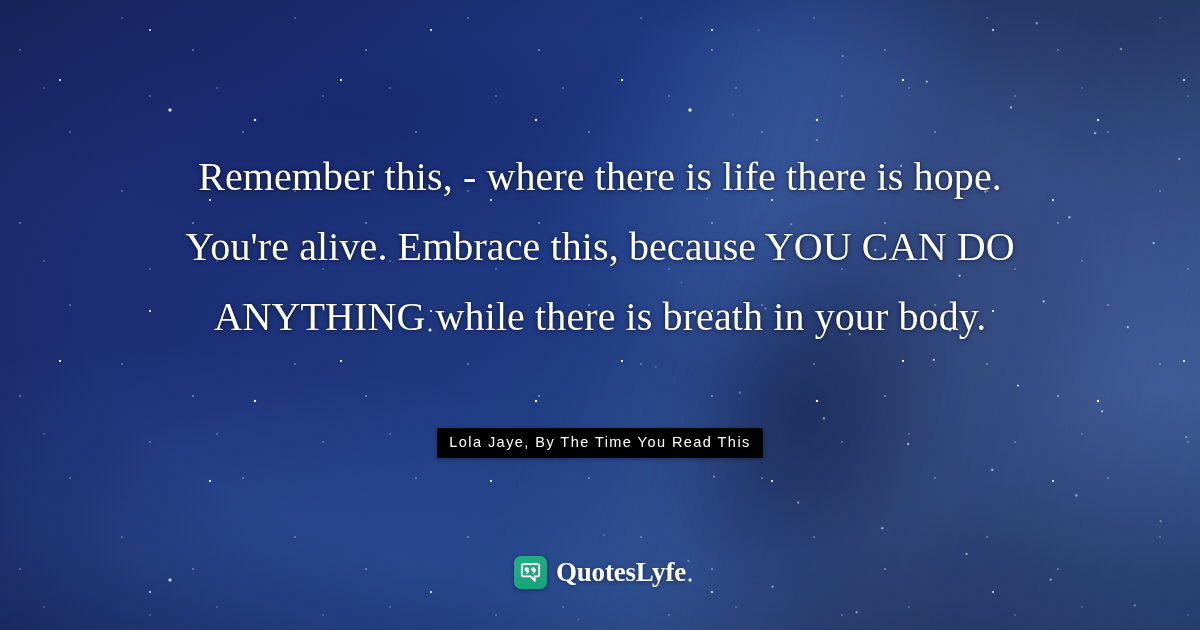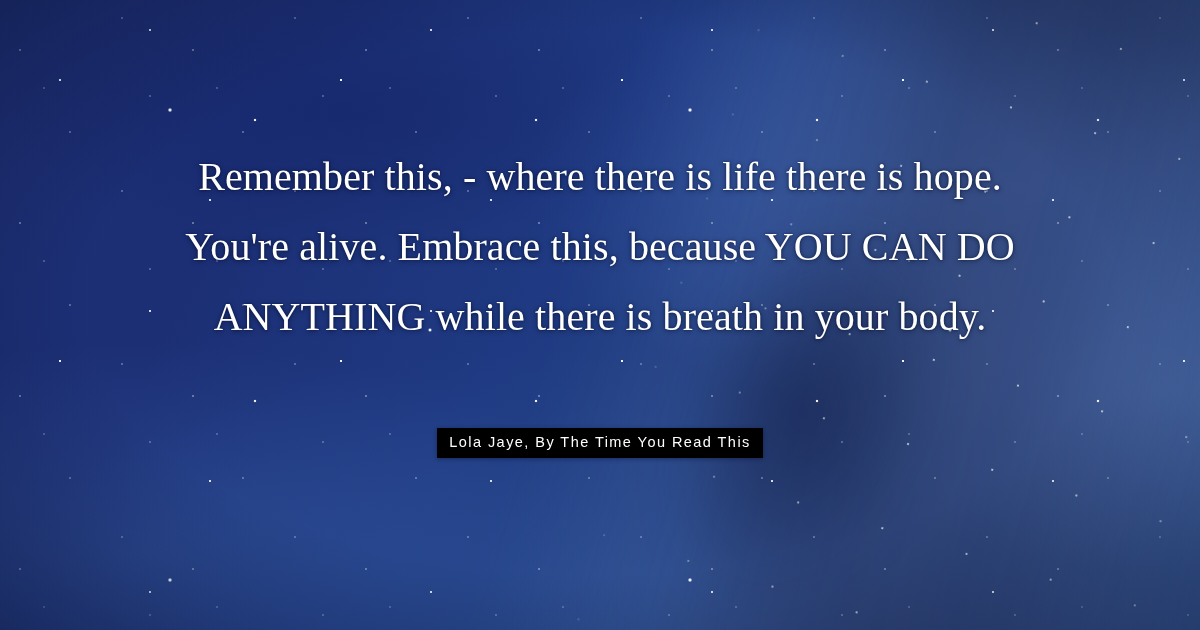--- a/index.html
+++ b/index.html
@@ -227,15 +227,25 @@
   <div class="bg-vignette"></div>
 
   <div class="content">
 
     <div class="quote">Remember this, - where there is life there is hope. You're alive. Embrace this, because YOU CAN DO ANYTHING while there is breath in your body.</div>
 
     <div class="attribution-wrap">
       <div class="attribution">Lola Jaye, By The Time You Read This</div>
     </div>
 
+    <div class="logo">
+      <span class="logo-mark">
+        <svg width="23" height="23" viewBox="0 0 24 24" aria-hidden="true">
+          <path d="M4.3 3.2h15.4c.75 0 1.35.6 1.35 1.35v10.1c0 .75-.6 1.35-1.35 1.35h-3.4l.25 4.6-4.5-4.6H4.3c-.75 0-1.35-.6-1.35-1.35V4.55c0-.75.6-1.35 1.35-1.35z" fill="none" stroke="#ffffff" stroke-width="1.9" stroke-linejoin="round"></path>
+          <path d="M8.0 6.6c-1.25 0-2.25 1.0-2.25 2.25S6.75 11.1 8.0 11.1c.3 0 .6-.06.85-.18-.2.85-.85 1.5-1.6 1.85l.55 1.1c1.6-.62 2.7-2.1 2.7-3.95V8.85C10.5 7.6 9.3 6.6 8.0 6.6z" fill="#ffffff"></path>
+          <path d="M14.9 6.6c-1.25 0-2.25 1.0-2.25 2.25s1.0 2.25 2.25 2.25c.3 0 .6-.06.85-.18-.2.85-.85 1.5-1.6 1.85l.55 1.1c1.6-.62 2.7-2.1 2.7-3.95V8.85C17.4 7.6 16.2 6.6 14.9 6.6z" fill="#ffffff"></path>
+        </svg>
+      </span>
+      <span class="logo-text">QuotesLyfe</span>
+    </div>
 
   </div>
 </div>
 
 </body></html>

